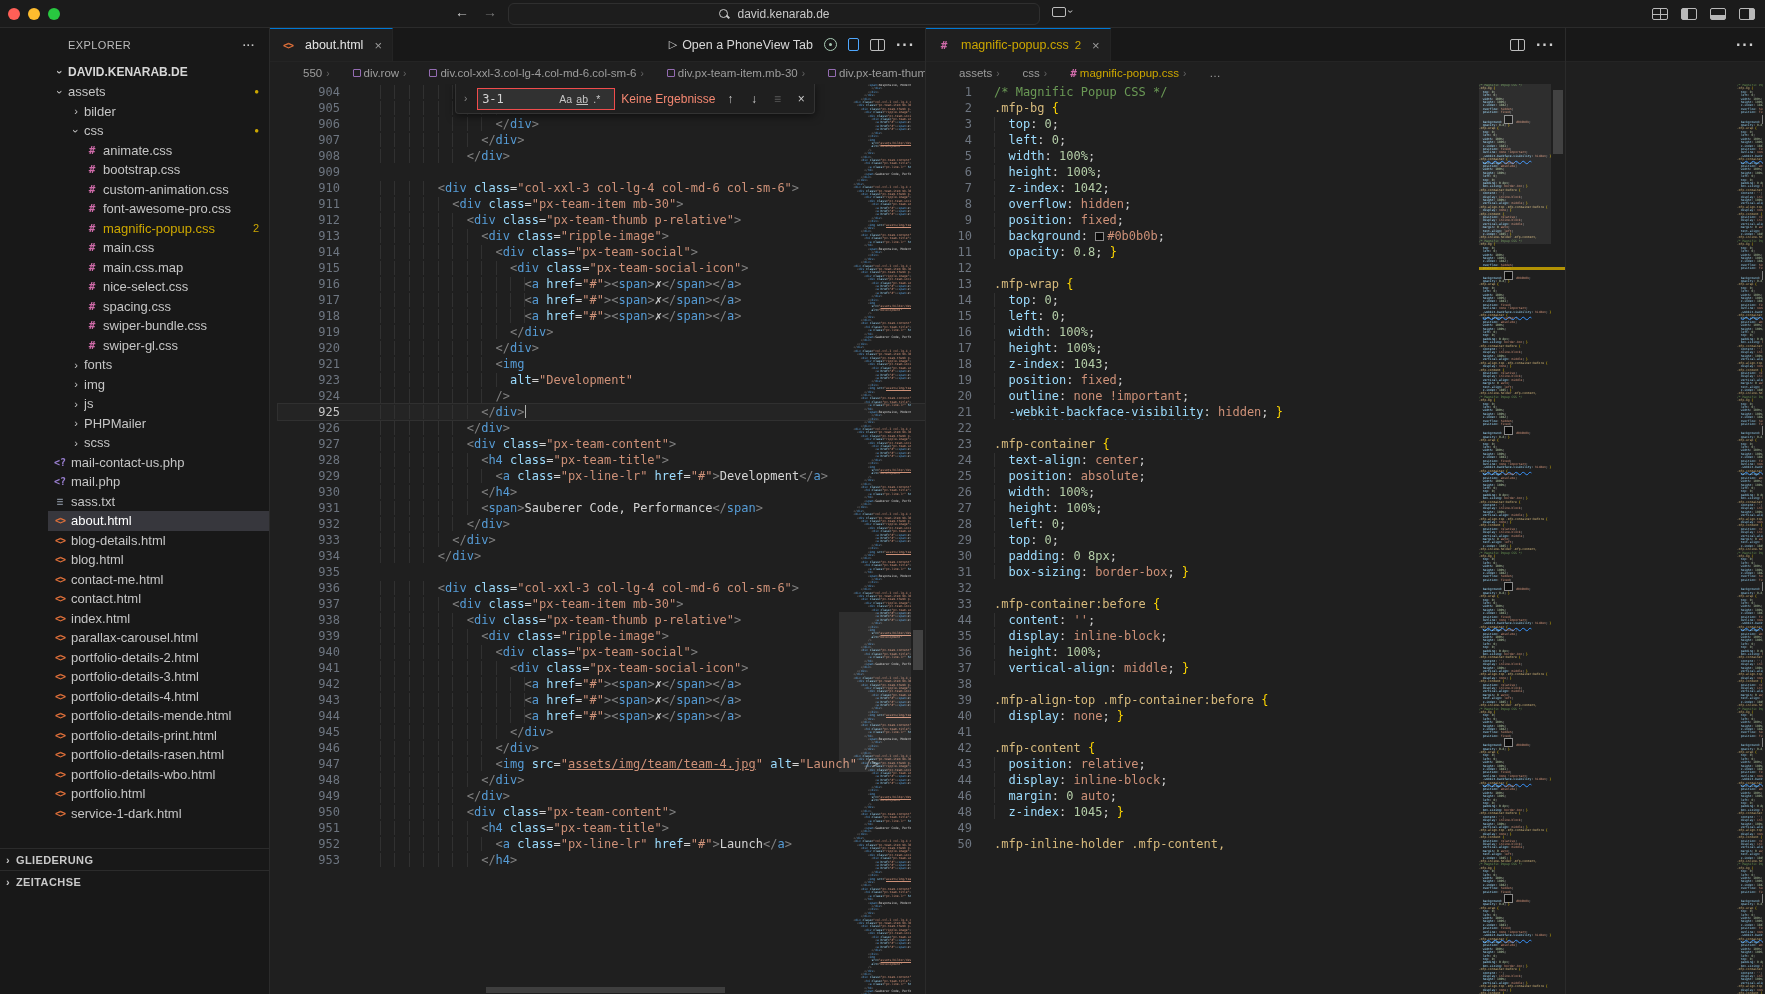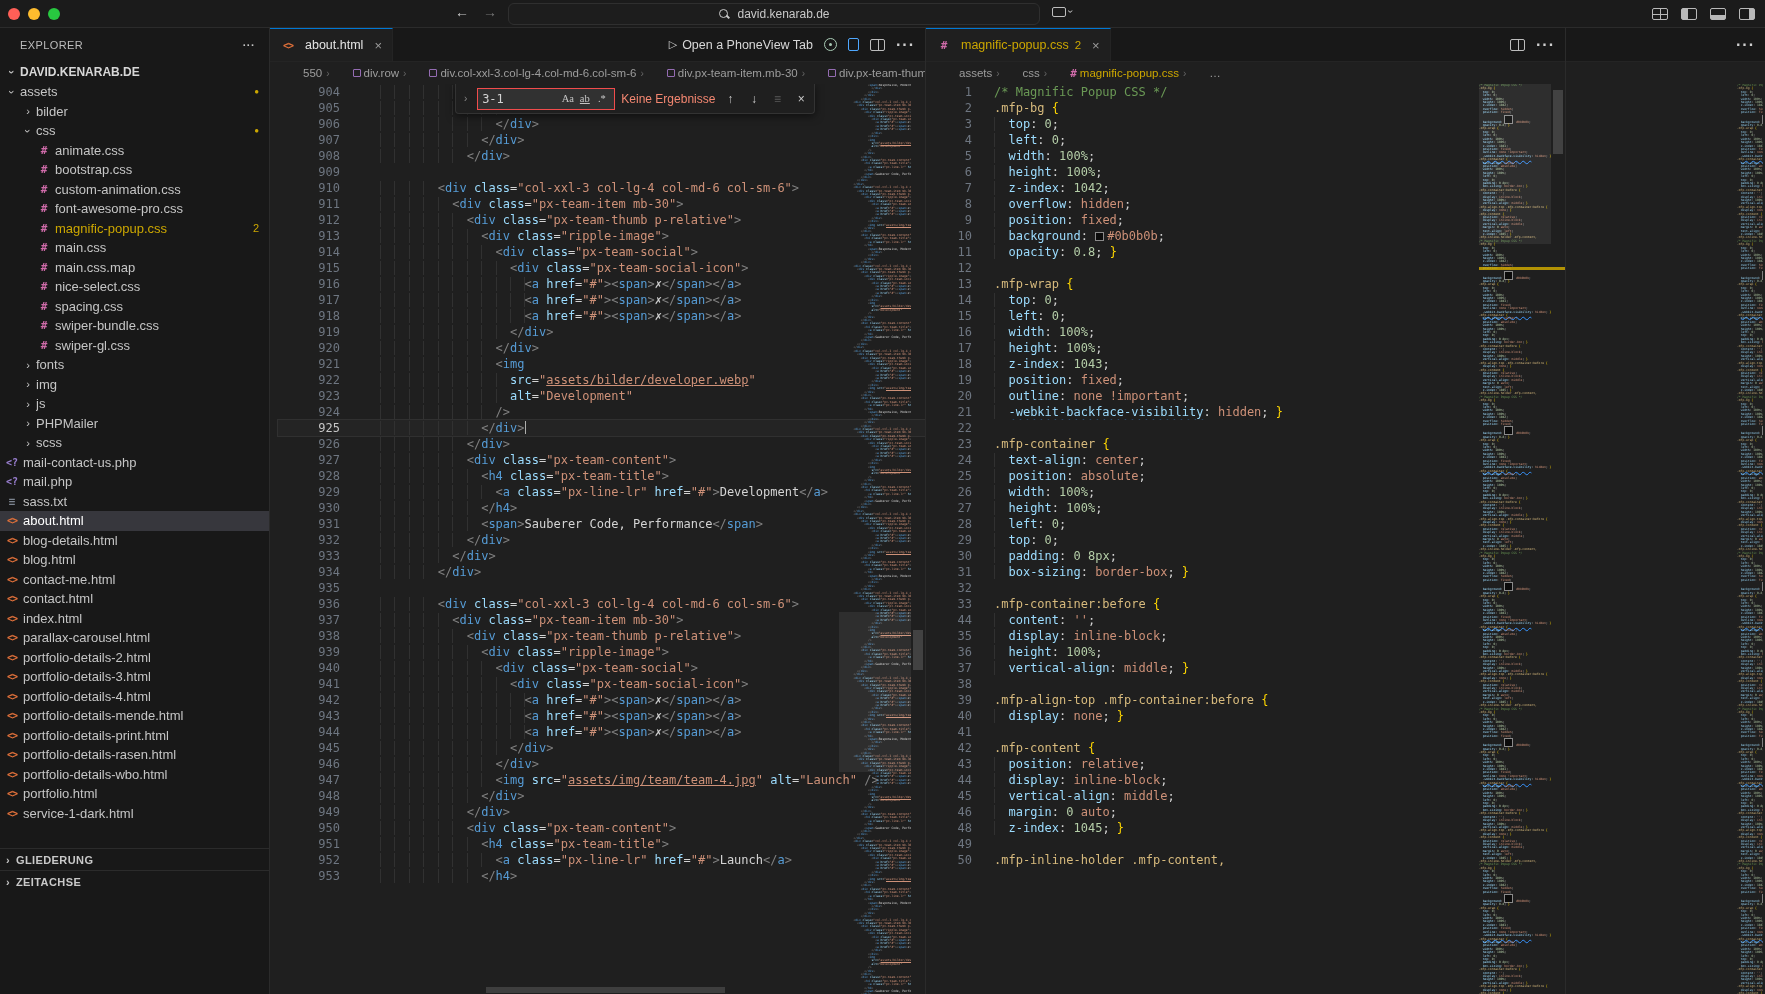--- a/index.html
+++ b/index.html
@@ -28,21 +28,21 @@
   .winctrls { position:absolute; right:10px; top:8px; display:flex; gap:13px; align-items:center; }
   .ic-frame { width:16px; height:12px; border:1.2px solid #b9b9b9; border-radius:2px; position:relative; }
   .ic-frame.grid { background-image:linear-gradient(#b9b9b9,#b9b9b9),linear-gradient(#b9b9b9,#b9b9b9);
     background-size:1px 100%,100% 1px; background-position:center,center; background-repeat:no-repeat; }
   .ic-frame.left::before { content:""; position:absolute; left:0; top:0; bottom:0; width:6px; background:#b9b9b9; }
   .ic-frame.bottom::before { content:""; position:absolute; left:0; right:0; bottom:0; height:4px; background:#b9b9b9; }
   .ic-frame.right::before { content:""; position:absolute; right:0; top:0; bottom:0; width:5px; background:#b9b9b9; }
 
   
   .main { display:flex; height:966px; }
-  .sidebar { position:relative; width:270px; flex:none; background:#181818; border-right:1px solid #2b2b2b; font-size:13px; }
+  .sidebar { position:relative; width:270px; flex:none; background:#181818; border-right:1px solid #2b2b2b; font-size:13px;padding-left:48px; }
   .g1 { width:655px; flex:none; display:flex; flex-direction:column; }
   .g2 { width:640px; flex:none; display:flex; flex-direction:column; border-left:1px solid #2b2b2b; }
   .g3 { flex:1; display:flex; flex-direction:column; border-left:1px solid #2b2b2b; background:#1f1f1f; }
 
   
   .sb-header { height:34px; display:flex; align-items:center; padding:0 14px 0 20px;
     font-size:11px; letter-spacing:.4px; color:#bcbcbc; }
   .sb-header .more { margin-left:auto; color:#c5c5c5; font-weight:bold; }
   .root-row { height:20px; display:flex; align-items:center; font-size:12px; font-weight:700; color:#d7d7d7; padding-left:4px; }
   .tree { }
@@ -124,21 +124,21 @@
   .g3-strip { position:absolute; right:2px; top:0; width:26px; height:100%; overflow:hidden; opacity:.9; }
 
   
   .find { position:absolute; top:0; right:110px; width:360px; height:30px; z-index:6;
     background:#1f1f1f; border:1px solid #333; border-top:none; border-radius:0 0 4px 4px;
     box-shadow:0 2px 8px rgba(0,0,0,.55); display:flex; align-items:center; padding:0 4px; gap:6px; }
   .find-toggle { width:12px; text-align:center; color:#888; font-size:10px; }
   .find-input { width:148px; height:22px; background:#313131; border:1px solid #f14c4c;
     display:flex; align-items:center; padding:0 4px; font:12px "DejaVu Sans Mono",monospace; color:#d4d4d4; }
   .find-value { flex:1; }
-  .find-opt { width:17px; text-align:center; font-size:10.5px; color:#c5c5c5; font-family:Liberation Serif, serif; }
+  .find-opt { width:17px; font-size:10.5px; color:#c5c5c5; font-family:Liberation Sans, sans-serif; }
   .find-opt.word { text-decoration:underline; }
   .find-msg { color:#f48771; font-size:12px; white-space:nowrap; }
   .find-btn { width:19px; text-align:center; color:#cccccc; font-size:12px; }
   .find-btn.disabled { color:#5a5a5a; }
 </style>
 </head>
 <body>
 
 <div class="window">
 
@@ -404,21 +404,20 @@
             <div class="crow"><span class="ln">912</span><span class="lc"><span class="tk-w">            </span><span class="tk-g">&lt;</span><span class="tk-t">div</span><span class="tk-x"> </span><span class="tk-a">class</span><span class="tk-x">=</span><span class="tk-s">"px-team-thumb p-relative"</span><span class="tk-g">&gt;</span></span></div>
             <div class="crow"><span class="ln">913</span><span class="lc"><span class="tk-w">              </span><span class="tk-g">&lt;</span><span class="tk-t">div</span><span class="tk-x"> </span><span class="tk-a">class</span><span class="tk-x">=</span><span class="tk-s">"ripple-image"</span><span class="tk-g">&gt;</span></span></div>
             <div class="crow"><span class="ln">914</span><span class="lc"><span class="tk-w">                </span><span class="tk-g">&lt;</span><span class="tk-t">div</span><span class="tk-x"> </span><span class="tk-a">class</span><span class="tk-x">=</span><span class="tk-s">"px-team-social"</span><span class="tk-g">&gt;</span></span></div>
             <div class="crow"><span class="ln">915</span><span class="lc"><span class="tk-w">                  </span><span class="tk-g">&lt;</span><span class="tk-t">div</span><span class="tk-x"> </span><span class="tk-a">class</span><span class="tk-x">=</span><span class="tk-s">"px-team-social-icon"</span><span class="tk-g">&gt;</span></span></div>
             <div class="crow"><span class="ln">916</span><span class="lc"><span class="tk-w">                    </span><span class="tk-g">&lt;</span><span class="tk-t">a</span><span class="tk-x"> </span><span class="tk-a">href</span><span class="tk-x">=</span><span class="tk-s">"#"</span><span class="tk-g">&gt;&lt;</span><span class="tk-t">span</span><span class="tk-g">&gt;</span><span class="tk-x">✗</span><span class="tk-g">&lt;/</span><span class="tk-t">span</span><span class="tk-g">&gt;&lt;/</span><span class="tk-t">a</span><span class="tk-g">&gt;</span></span></div>
             <div class="crow"><span class="ln">917</span><span class="lc"><span class="tk-w">                    </span><span class="tk-g">&lt;</span><span class="tk-t">a</span><span class="tk-x"> </span><span class="tk-a">href</span><span class="tk-x">=</span><span class="tk-s">"#"</span><span class="tk-g">&gt;&lt;</span><span class="tk-t">span</span><span class="tk-g">&gt;</span><span class="tk-x">✗</span><span class="tk-g">&lt;/</span><span class="tk-t">span</span><span class="tk-g">&gt;&lt;/</span><span class="tk-t">a</span><span class="tk-g">&gt;</span></span></div>
             <div class="crow"><span class="ln">918</span><span class="lc"><span class="tk-w">                    </span><span class="tk-g">&lt;</span><span class="tk-t">a</span><span class="tk-x"> </span><span class="tk-a">href</span><span class="tk-x">=</span><span class="tk-s">"#"</span><span class="tk-g">&gt;&lt;</span><span class="tk-t">span</span><span class="tk-g">&gt;</span><span class="tk-x">✗</span><span class="tk-g">&lt;/</span><span class="tk-t">span</span><span class="tk-g">&gt;&lt;/</span><span class="tk-t">a</span><span class="tk-g">&gt;</span></span></div>
             <div class="crow"><span class="ln">919</span><span class="lc"><span class="tk-w">                  </span><span class="tk-g">&lt;/</span><span class="tk-t">div</span><span class="tk-g">&gt;</span></span></div>
             <div class="crow"><span class="ln">920</span><span class="lc"><span class="tk-w">                </span><span class="tk-g">&lt;/</span><span class="tk-t">div</span><span class="tk-g">&gt;</span></span></div>
             <div class="crow"><span class="ln">921</span><span class="lc"><span class="tk-w">                </span><span class="tk-g">&lt;</span><span class="tk-t">img</span></span></div>
-            <div class="crow"><span class="ln">922</span><span class="lc"><span class="tk-w">                  </span><span class="tk-a">src</span><span class="tk-x">=</span><span class="tk-s">"</span><span class="tk-u">assets/bilder/developer.webp</span><span class="tk-s">"</span></span></div>
             <div class="crow"><span class="ln">923</span><span class="lc"><span class="tk-w">                  </span><span class="tk-a">alt</span><span class="tk-x">=</span><span class="tk-s">"Development"</span></span></div>
             <div class="crow"><span class="ln">924</span><span class="lc"><span class="tk-w">                </span><span class="tk-g">/&gt;</span></span></div>
             <div class="crow cur"><span class="ln">925</span><span class="lc"><span class="tk-w">              </span><span class="tk-g">&lt;/</span><span class="tk-t">div</span><span class="tk-g">&gt;</span><span class="cursor"></span></span></div>
             <div class="crow"><span class="ln">926</span><span class="lc"><span class="tk-w">            </span><span class="tk-g">&lt;/</span><span class="tk-t">div</span><span class="tk-g">&gt;</span></span></div>
             <div class="crow"><span class="ln">927</span><span class="lc"><span class="tk-w">            </span><span class="tk-g">&lt;</span><span class="tk-t">div</span><span class="tk-x"> </span><span class="tk-a">class</span><span class="tk-x">=</span><span class="tk-s">"px-team-content"</span><span class="tk-g">&gt;</span></span></div>
             <div class="crow"><span class="ln">928</span><span class="lc"><span class="tk-w">              </span><span class="tk-g">&lt;</span><span class="tk-t">h4</span><span class="tk-x"> </span><span class="tk-a">class</span><span class="tk-x">=</span><span class="tk-s">"px-team-title"</span><span class="tk-g">&gt;</span></span></div>
             <div class="crow"><span class="ln">929</span><span class="lc"><span class="tk-w">                </span><span class="tk-g">&lt;</span><span class="tk-t">a</span><span class="tk-x"> </span><span class="tk-a">class</span><span class="tk-x">=</span><span class="tk-s">"px-line-lr"</span><span class="tk-x"> </span><span class="tk-a">href</span><span class="tk-x">=</span><span class="tk-s">"#"</span><span class="tk-g">&gt;</span><span class="tk-x">Development</span><span class="tk-g">&lt;/</span><span class="tk-t">a</span><span class="tk-g">&gt;</span></span></div>
             <div class="crow"><span class="ln">930</span><span class="lc"><span class="tk-w">              </span><span class="tk-g">&lt;/</span><span class="tk-t">h4</span><span class="tk-g">&gt;</span></span></div>
             <div class="crow"><span class="ln">931</span><span class="lc"><span class="tk-w">              </span><span class="tk-g">&lt;</span><span class="tk-t">span</span><span class="tk-g">&gt;</span><span class="tk-x">Sauberer Code, Performance</span><span class="tk-g">&lt;/</span><span class="tk-t">span</span><span class="tk-g">&gt;</span></span></div>
             <div class="crow"><span class="ln">932</span><span class="lc"><span class="tk-w">            </span><span class="tk-g">&lt;/</span><span class="tk-t">div</span><span class="tk-g">&gt;</span></span></div>
@@ -542,21 +541,20 @@
             <div class="crow"><span class="ln">35</span><span class="lc"><span class="tk-w">  </span><span class="tk-p">display</span><span class="tk-x">: </span><span class="tk-v">inline-block</span><span class="tk-x">;</span></span></div>
             <div class="crow"><span class="ln">36</span><span class="lc"><span class="tk-w">  </span><span class="tk-p">height</span><span class="tk-x">: </span><span class="tk-n">100%</span><span class="tk-x">;</span></span></div>
             <div class="crow"><span class="ln">37</span><span class="lc"><span class="tk-w">  </span><span class="tk-p">vertical-align</span><span class="tk-x">: </span><span class="tk-v">middle</span><span class="tk-x">; </span><span class="tk-br">}</span></span></div>
             <div class="crow"><span class="ln">38</span><span class="lc"></span></div>
             <div class="crow"><span class="ln">39</span><span class="lc"><span class="tk-sel">.mfp-align-top .mfp-container:before</span><span class="tk-x"> </span><span class="tk-br">{</span></span></div>
             <div class="crow"><span class="ln">40</span><span class="lc"><span class="tk-w">  </span><span class="tk-p">display</span><span class="tk-x">: </span><span class="tk-v">none</span><span class="tk-x">; </span><span class="tk-br">}</span></span></div>
             <div class="crow"><span class="ln">41</span><span class="lc"></span></div>
             <div class="crow"><span class="ln">42</span><span class="lc"><span class="tk-sel">.mfp-content</span><span class="tk-x"> </span><span class="tk-br">{</span></span></div>
             <div class="crow"><span class="ln">43</span><span class="lc"><span class="tk-w">  </span><span class="tk-p">position</span><span class="tk-x">: </span><span class="tk-v">relative</span><span class="tk-x">;</span></span></div>
             <div class="crow"><span class="ln">44</span><span class="lc"><span class="tk-w">  </span><span class="tk-p">display</span><span class="tk-x">: </span><span class="tk-v">inline-block</span><span class="tk-x">;</span></span></div>
-            <div class="crow"><span class="ln">45</span><span class="lc"><span class="tk-w">  </span><span class="tk-p">vertical-align</span><span class="tk-x">: </span><span class="tk-v">middle</span><span class="tk-x">;</span></span></div>
             <div class="crow"><span class="ln">46</span><span class="lc"><span class="tk-w">  </span><span class="tk-p">margin</span><span class="tk-x">: </span><span class="tk-n">0</span><span class="tk-x"> </span><span class="tk-v">auto</span><span class="tk-x">;</span></span></div>
             <div class="crow"><span class="ln">48</span><span class="lc"><span class="tk-w">  </span><span class="tk-p">z-index</span><span class="tk-x">: </span><span class="tk-n">1045</span><span class="tk-x">; </span><span class="tk-br">}</span></span></div>
             <div class="crow"><span class="ln">49</span><span class="lc"></span></div>
             <div class="crow"><span class="ln">50</span><span class="lc"><span class="tk-sel">.mfp-inline-holder .mfp-content,</span></span></div>
           </div>
         <div class="minimap">
             <div class="mm"><div><span class="tk-c">/* Magnific Popup CSS */</span></div><div><span class="tk-sel">.mfp-bg</span><span class="tk-x"> </span><span class="tk-br">{</span></div><div><span class="tk-w">  </span><span class="tk-p">top</span><span class="tk-x">: </span><span class="tk-n">0</span><span class="tk-x">;</span></div><div><span class="tk-w">  </span><span class="tk-p">left</span><span class="tk-x">: </span><span class="tk-n">0</span><span class="tk-x">;</span></div><div><span class="tk-w">  </span><span class="tk-p">width</span><span class="tk-x">: </span><span class="tk-n">100%</span><span class="tk-x">;</span></div><div><span class="tk-w">  </span><span class="tk-p">height</span><span class="tk-x">: </span><span class="tk-n">100%</span><span class="tk-x">;</span></div><div><span class="tk-w">  </span><span class="tk-p">z-index</span><span class="tk-x">: </span><span class="tk-n">1042</span><span class="tk-x">;</span></div><div><span class="tk-w">  </span><span class="tk-p">overflow</span><span class="tk-x">: </span><span class="tk-v">hidden</span><span class="tk-x">;</span></div><div><span class="tk-w">  </span><span class="tk-p">position</span><span class="tk-x">: </span><span class="tk-v">fixed</span><span class="tk-x">;</span></div><div><span class="tk-w">  </span><span class="tk-p">background</span><span class="tk-x">: </span><span class="swatch"></span><span class="tk-v">#0b0b0b</span><span class="tk-x">;</span></div><div><span class="tk-w">  </span><span class="tk-p">opacity</span><span class="tk-x">: </span><span class="tk-n">0.8</span><span class="tk-x">; </span><span class="tk-br">}</span></div><div></div><div><span class="tk-sel">.mfp-wrap</span><span class="tk-x"> </span><span class="tk-br">{</span></div><div><span class="tk-w">  </span><span class="tk-p">top</span><span class="tk-x">: </span><span class="tk-n">0</span><span class="tk-x">;</span></div><div><span class="tk-w">  </span><span class="tk-p">left</span><span class="tk-x">: </span><span class="tk-n">0</span><span class="tk-x">;</span></div><div><span class="tk-w">  </span><span class="tk-p">width</span><span class="tk-x">: </span><span class="tk-n">100%</span><span class="tk-x">;</span></div><div><span class="tk-w">  </span><span class="tk-p">height</span><span class="tk-x">: </span><span class="tk-n">100%</span><span class="tk-x">;</span></div><div><span class="tk-w">  </span><span class="tk-p">z-index</span><span class="tk-x">: </span><span class="tk-n">1043</span><span class="tk-x">;</span></div><div><span class="tk-w">  </span><span class="tk-p">position</span><span class="tk-x">: </span><span class="tk-v">fixed</span><span class="tk-x">;</span></div><div><span class="tk-w">  </span><span class="tk-p">outline</span><span class="tk-x">: </span><span class="tk-v">none</span><span class="tk-x"> </span><span class="tk-v">!important</span><span class="tk-x">;</span></div><div><span class="tk-w">  </span><span class="tk-pw">-webkit-backface-visibility</span><span class="tk-x">: </span><span class="tk-v">hidden</span><span class="tk-x">; </span><span class="tk-br">}</span></div><div></div><div><span class="tk-sel">.mfp-container</span><span class="tk-x"> </span><span class="tk-br">{</span></div><div><span class="tk-w">  </span><span class="tk-p">text-align</span><span class="tk-x">: </span><span class="tk-v">center</span><span class="tk-x">;</span></div><div><span class="tk-w">  </span><span class="tk-p">position</span><span class="tk-x">: </span><span class="tk-v">absolute</span><span class="tk-x">;</span></div><div><span class="tk-w">  </span><span class="tk-p">width</span><span class="tk-x">: </span><span class="tk-n">100%</span><span class="tk-x">;</span></div><div><span class="tk-w">  </span><span class="tk-p">height</span><span class="tk-x">: </span><span class="tk-n">100%</span><span class="tk-x">;</span></div><div><span class="tk-w">  </span><span class="tk-p">left</span><span class="tk-x">: </span><span class="tk-n">0</span><span class="tk-x">;</span></div><div><span class="tk-w">  </span><span class="tk-p">top</span><span class="tk-x">: </span><span class="tk-n">0</span><span class="tk-x">;</span></div><div><span class="tk-w">  </span><span class="tk-p">padding</span><span class="tk-x">: </span><span class="tk-n">0</span><span class="tk-x"> </span><span class="tk-n">8px</span><span class="tk-x">;</span></div><div><span class="tk-w">  </span><span class="tk-p">box-sizing</span><span class="tk-x">: </span><span class="tk-v">border-box</span><span class="tk-x">; </span><span class="tk-br">}</span></div><div></div><div><span class="tk-sel">.mfp-container:before</span><span class="tk-x"> </span><span class="tk-br">{</span></div><div><span class="tk-w">  </span><span class="tk-p">content</span><span class="tk-x">: </span><span class="tk-s">''</span><span class="tk-x">;</span></div><div><span class="tk-w">  </span><span class="tk-p">display</span><span class="tk-x">: </span><span class="tk-v">inline-block</span><span class="tk-x">;</span></div><div><span class="tk-w">  </span><span class="tk-p">height</span><span class="tk-x">: </span><span class="tk-n">100%</span><span class="tk-x">;</span></div><div><span class="tk-w">  </span><span class="tk-p">vertical-align</span><span class="tk-x">: </span><span class="tk-v">middle</span><span class="tk-x">; </span><span class="tk-br">}</span></div><div></div><div><span class="tk-sel">.mfp-align-top .mfp-container:before</span><span class="tk-x"> </span><span class="tk-br">{</span></div><div><span class="tk-w">  </span><span class="tk-p">display</span><span class="tk-x">: </span><span class="tk-v">none</span><span class="tk-x">; </span><span class="tk-br">}</span></div><div></div><div><span class="tk-sel">.mfp-content</span><span class="tk-x"> </span><span class="tk-br">{</span></div><div><span class="tk-w">  </span><span class="tk-p">position</span><span class="tk-x">: </span><span class="tk-v">relative</span><span class="tk-x">;</span></div><div><span class="tk-w">  </span><span class="tk-p">display</span><span class="tk-x">: </span><span class="tk-v">inline-block</span><span class="tk-x">;</span></div><div><span class="tk-w">  </span><span class="tk-p">vertical-align</span><span class="tk-x">: </span><span class="tk-v">middle</span><span class="tk-x">;</span></div><div><span class="tk-w">  </span><span class="tk-p">margin</span><span class="tk-x">: </span><span class="tk-n">0</span><span class="tk-x"> </span><span class="tk-v">auto</span><span class="tk-x">;</span></div><div><span class="tk-w">  </span><span class="tk-p">text-align</span><span class="tk-x">: </span><span class="tk-v">left</span><span class="tk-x">;</span></div><div><span class="tk-w">  </span><span class="tk-p">z-index</span><span class="tk-x">: </span><span class="tk-n">1045</span><span class="tk-x">; </span><span class="tk-br">}</span></div><div></div><div><span class="tk-sel">.mfp-inline-holder .mfp-content,</span></div><div><span class="tk-c">/* Magnific Popup CSS */</span></div><div><span class="tk-sel">.mfp-bg</span><span class="tk-x"> </span><span class="tk-br">{</span></div><div><span class="tk-w">  </span><span class="tk-p">top</span><span class="tk-x">: </span><span class="tk-n">0</span><span class="tk-x">;</span></div><div><span class="tk-w">  </span><span class="tk-p">left</span><span class="tk-x">: </span><span class="tk-n">0</span><span class="tk-x">;</span></div><div><span class="tk-w">  </span><span class="tk-p">width</span><span class="tk-x">: </span><span class="tk-n">100%</span><span class="tk-x">;</span></div><div><span class="tk-w">  </span><span class="tk-p">height</span><span class="tk-x">: </span><span class="tk-n">100%</span><span class="tk-x">;</span></div><div><span class="tk-w">  </span><span class="tk-p">z-index</span><span class="tk-x">: </span><span class="tk-n">1042</span><span class="tk-x">;</span></div><div><span class="tk-w">  </span><span class="tk-p">overflow</span><span class="tk-x">: </span><span class="tk-v">hidden</span><span class="tk-x">;</span></div><div><span class="tk-w">  </span><span class="tk-p">position</span><span class="tk-x">: </span><span class="tk-v">fixed</span><span class="tk-x">;</span></div><div><span class="tk-w">  </span><span class="tk-p">background</span><span class="tk-x">: </span><span class="swatch"></span><span class="tk-v">#0b0b0b</span><span class="tk-x">;</span></div><div><span class="tk-w">  </span><span class="tk-p">opacity</span><span class="tk-x">: </span><span class="tk-n">0.8</span><span class="tk-x">; </span><span class="tk-br">}</span></div><div></div><div><span class="tk-sel">.mfp-wrap</span><span class="tk-x"> </span><span class="tk-br">{</span></div><div><span class="tk-w">  </span><span class="tk-p">top</span><span class="tk-x">: </span><span class="tk-n">0</span><span class="tk-x">;</span></div><div><span class="tk-w">  </span><span class="tk-p">left</span><span class="tk-x">: </span><span class="tk-n">0</span><span class="tk-x">;</span></div><div><span class="tk-w">  </span><span class="tk-p">width</span><span class="tk-x">: </span><span class="tk-n">100%</span><span class="tk-x">;</span></div><div><span class="tk-w">  </span><span class="tk-p">height</span><span class="tk-x">: </span><span class="tk-n">100%</span><span class="tk-x">;</span></div><div><span class="tk-w">  </span><span class="tk-p">z-index</span><span class="tk-x">: </span><span class="tk-n">1043</span><span class="tk-x">;</span></div><div><span class="tk-w">  </span><span class="tk-p">position</span><span class="tk-x">: </span><span class="tk-v">fixed</span><span class="tk-x">;</span></div><div><span class="tk-w">  </span><span class="tk-p">outline</span><span class="tk-x">: </span><span class="tk-v">none</span><span class="tk-x"> </span><span class="tk-v">!important</span><span class="tk-x">;</span></div><div><span class="tk-w">  </span><span class="tk-pw">-webkit-backface-visibility</span><span class="tk-x">: </span><span class="tk-v">hidden</span><span class="tk-x">; </span><span class="tk-br">}</span></div><div></div><div><span class="tk-sel">.mfp-container</span><span class="tk-x"> </span><span class="tk-br">{</span></div><div><span class="tk-w">  </span><span class="tk-p">text-align</span><span class="tk-x">: </span><span class="tk-v">center</span><span class="tk-x">;</span></div><div><span class="tk-w">  </span><span class="tk-p">position</span><span class="tk-x">: </span><span class="tk-v">absolute</span><span class="tk-x">;</span></div><div><span class="tk-w">  </span><span class="tk-p">width</span><span class="tk-x">: </span><span class="tk-n">100%</span><span class="tk-x">;</span></div><div><span class="tk-w">  </span><span class="tk-p">height</span><span class="tk-x">: </span><span class="tk-n">100%</span><span class="tk-x">;</span></div><div><span class="tk-w">  </span><span class="tk-p">left</span><span class="tk-x">: </span><span class="tk-n">0</span><span class="tk-x">;</span></div><div><span class="tk-w">  </span><span class="tk-p">top</span><span class="tk-x">: </span><span class="tk-n">0</span><span class="tk-x">;</span></div><div><span class="tk-w">  </span><span class="tk-p">padding</span><span class="tk-x">: </span><span class="tk-n">0</span><span class="tk-x"> </span><span class="tk-n">8px</span><span class="tk-x">;</span></div><div><span class="tk-w">  </span><span class="tk-p">box-sizing</span><span class="tk-x">: </span><span class="tk-v">border-box</span><span class="tk-x">; </span><span class="tk-br">}</span></div><div></div><div><span class="tk-sel">.mfp-container:before</span><span class="tk-x"> </span><span class="tk-br">{</span></div><div><span class="tk-w">  </span><span class="tk-p">content</span><span class="tk-x">: </span><span class="tk-s">''</span><span class="tk-x">;</span></div><div><span class="tk-w">  </span><span class="tk-p">display</span><span class="tk-x">: </span><span class="tk-v">inline-block</span><span class="tk-x">;</span></div><div><span class="tk-w">  </span><span class="tk-p">height</span><span class="tk-x">: </span><span class="tk-n">100%</span><span class="tk-x">;</span></div><div><span class="tk-w">  </span><span class="tk-p">vertical-align</span><span class="tk-x">: </span><span class="tk-v">middle</span><span class="tk-x">; </span><span class="tk-br">}</span></div><div></div><div><span class="tk-sel">.mfp-align-top .mfp-container:before</span><span class="tk-x"> </span><span class="tk-br">{</span></div><div><span class="tk-w">  </span><span class="tk-p">display</span><span class="tk-x">: </span><span class="tk-v">none</span><span class="tk-x">; </span><span class="tk-br">}</span></div><div></div><div><span class="tk-sel">.mfp-content</span><span class="tk-x"> </span><span class="tk-br">{</span></div><div><span class="tk-w">  </span><span class="tk-p">position</span><span class="tk-x">: </span><span class="tk-v">relative</span><span class="tk-x">;</span></div><div><span class="tk-w">  </span><span class="tk-p">display</span><span class="tk-x">: </span><span class="tk-v">inline-block</span><span class="tk-x">;</span></div><div><span class="tk-w">  </span><span class="tk-p">vertical-align</span><span class="tk-x">: </span><span class="tk-v">middle</span><span class="tk-x">;</span></div><div><span class="tk-w">  </span><span class="tk-p">margin</span><span class="tk-x">: </span><span class="tk-n">0</span><span class="tk-x"> </span><span class="tk-v">auto</span><span class="tk-x">;</span></div><div><span class="tk-w">  </span><span class="tk-p">text-align</span><span class="tk-x">: </span><span class="tk-v">left</span><span class="tk-x">;</span></div><div><span class="tk-w">  </span><span class="tk-p">z-index</span><span class="tk-x">: </span><span class="tk-n">1045</span><span class="tk-x">; </span><span class="tk-br">}</span></div><div></div><div><span class="tk-sel">.mfp-inline-holder .mfp-content,</span></div><div><span class="tk-c">/* Magnific Popup CSS */</span></div><div><span class="tk-sel">.mfp-bg</span><span class="tk-x"> </span><span class="tk-br">{</span></div><div><span class="tk-w">  </span><span class="tk-p">top</span><span class="tk-x">: </span><span class="tk-n">0</span><span class="tk-x">;</span></div><div><span class="tk-w">  </span><span class="tk-p">left</span><span class="tk-x">: </span><span class="tk-n">0</span><span class="tk-x">;</span></div><div><span class="tk-w">  </span><span class="tk-p">width</span><span class="tk-x">: </span><span class="tk-n">100%</span><span class="tk-x">;</span></div><div><span class="tk-w">  </span><span class="tk-p">height</span><span class="tk-x">: </span><span class="tk-n">100%</span><span class="tk-x">;</span></div><div><span class="tk-w">  </span><span class="tk-p">z-index</span><span class="tk-x">: </span><span class="tk-n">1042</span><span class="tk-x">;</span></div><div><span class="tk-w">  </span><span class="tk-p">overflow</span><span class="tk-x">: </span><span class="tk-v">hidden</span><span class="tk-x">;</span></div><div><span class="tk-w">  </span><span class="tk-p">position</span><span class="tk-x">: </span><span class="tk-v">fixed</span><span class="tk-x">;</span></div><div><span class="tk-w">  </span><span class="tk-p">background</span><span class="tk-x">: </span><span class="swatch"></span><span class="tk-v">#0b0b0b</span><span class="tk-x">;</span></div><div><span class="tk-w">  </span><span class="tk-p">opacity</span><span class="tk-x">: </span><span class="tk-n">0.8</span><span class="tk-x">; </span><span class="tk-br">}</span></div><div></div><div><span class="tk-sel">.mfp-wrap</span><span class="tk-x"> </span><span class="tk-br">{</span></div><div><span class="tk-w">  </span><span class="tk-p">top</span><span class="tk-x">: </span><span class="tk-n">0</span><span class="tk-x">;</span></div><div><span class="tk-w">  </span><span class="tk-p">left</span><span class="tk-x">: </span><span class="tk-n">0</span><span class="tk-x">;</span></div><div><span class="tk-w">  </span><span class="tk-p">width</span><span class="tk-x">: </span><span class="tk-n">100%</span><span class="tk-x">;</span></div><div><span class="tk-w">  </span><span class="tk-p">height</span><span class="tk-x">: </span><span class="tk-n">100%</span><span class="tk-x">;</span></div><div><span class="tk-w">  </span><span class="tk-p">z-index</span><span class="tk-x">: </span><span class="tk-n">1043</span><span class="tk-x">;</span></div><div><span class="tk-w">  </span><span class="tk-p">position</span><span class="tk-x">: </span><span class="tk-v">fixed</span><span class="tk-x">;</span></div><div><span class="tk-w">  </span><span class="tk-p">outline</span><span class="tk-x">: </span><span class="tk-v">none</span><span class="tk-x"> </span><span class="tk-v">!important</span><span class="tk-x">;</span></div><div><span class="tk-w">  </span><span class="tk-pw">-webkit-backface-visibility</span><span class="tk-x">: </span><span class="tk-v">hidden</span><span class="tk-x">; </span><span class="tk-br">}</span></div><div></div><div><span class="tk-sel">.mfp-container</span><span class="tk-x"> </span><span class="tk-br">{</span></div><div><span class="tk-w">  </span><span class="tk-p">text-align</span><span class="tk-x">: </span><span class="tk-v">center</span><span class="tk-x">;</span></div><div><span class="tk-w">  </span><span class="tk-p">position</span><span class="tk-x">: </span><span class="tk-v">absolute</span><span class="tk-x">;</span></div><div><span class="tk-w">  </span><span class="tk-p">width</span><span class="tk-x">: </span><span class="tk-n">100%</span><span class="tk-x">;</span></div><div><span class="tk-w">  </span><span class="tk-p">height</span><span class="tk-x">: </span><span class="tk-n">100%</span><span class="tk-x">;</span></div><div><span class="tk-w">  </span><span class="tk-p">left</span><span class="tk-x">: </span><span class="tk-n">0</span><span class="tk-x">;</span></div><div><span class="tk-w">  </span><span class="tk-p">top</span><span class="tk-x">: </span><span class="tk-n">0</span><span class="tk-x">;</span></div><div><span class="tk-w">  </span><span class="tk-p">padding</span><span class="tk-x">: </span><span class="tk-n">0</span><span class="tk-x"> </span><span class="tk-n">8px</span><span class="tk-x">;</span></div><div><span class="tk-w">  </span><span class="tk-p">box-sizing</span><span class="tk-x">: </span><span class="tk-v">border-box</span><span class="tk-x">; </span><span class="tk-br">}</span></div><div></div><div><span class="tk-sel">.mfp-container:before</span><span class="tk-x"> </span><span class="tk-br">{</span></div><div><span class="tk-w">  </span><span class="tk-p">content</span><span class="tk-x">: </span><span class="tk-s">''</span><span class="tk-x">;</span></div><div><span class="tk-w">  </span><span class="tk-p">display</span><span class="tk-x">: </span><span class="tk-v">inline-block</span><span class="tk-x">;</span></div><div><span class="tk-w">  </span><span class="tk-p">height</span><span class="tk-x">: </span><span class="tk-n">100%</span><span class="tk-x">;</span></div><div><span class="tk-w">  </span><span class="tk-p">vertical-align</span><span class="tk-x">: </span><span class="tk-v">middle</span><span class="tk-x">; </span><span class="tk-br">}</span></div><div></div><div><span class="tk-sel">.mfp-align-top .mfp-container:before</span><span class="tk-x"> </span><span class="tk-br">{</span></div><div><span class="tk-w">  </span><span class="tk-p">display</span><span class="tk-x">: </span><span class="tk-v">none</span><span class="tk-x">; </span><span class="tk-br">}</span></div><div></div><div><span class="tk-sel">.mfp-content</span><span class="tk-x"> </span><span class="tk-br">{</span></div><div><span class="tk-w">  </span><span class="tk-p">position</span><span class="tk-x">: </span><span class="tk-v">relative</span><span class="tk-x">;</span></div><div><span class="tk-w">  </span><span class="tk-p">display</span><span class="tk-x">: </span><span class="tk-v">inline-block</span><span class="tk-x">;</span></div><div><span class="tk-w">  </span><span class="tk-p">vertical-align</span><span class="tk-x">: </span><span class="tk-v">middle</span><span class="tk-x">;</span></div><div><span class="tk-w">  </span><span class="tk-p">margin</span><span class="tk-x">: </span><span class="tk-n">0</span><span class="tk-x"> </span><span class="tk-v">auto</span><span class="tk-x">;</span></div><div><span class="tk-w">  </span><span class="tk-p">text-align</span><span class="tk-x">: </span><span class="tk-v">left</span><span class="tk-x">;</span></div><div><span class="tk-w">  </span><span class="tk-p">z-index</span><span class="tk-x">: </span><span class="tk-n">1045</span><span class="tk-x">; </span><span class="tk-br">}</span></div><div></div><div><span class="tk-sel">.mfp-inline-holder .mfp-content,</span></div><div><span class="tk-c">/* Magnific Popup CSS */</span></div><div><span class="tk-sel">.mfp-bg</span><span class="tk-x"> </span><span class="tk-br">{</span></div><div><span class="tk-w">  </span><span class="tk-p">top</span><span class="tk-x">: </span><span class="tk-n">0</span><span class="tk-x">;</span></div><div><span class="tk-w">  </span><span class="tk-p">left</span><span class="tk-x">: </span><span class="tk-n">0</span><span class="tk-x">;</span></div><div><span class="tk-w">  </span><span class="tk-p">width</span><span class="tk-x">: </span><span class="tk-n">100%</span><span class="tk-x">;</span></div><div><span class="tk-w">  </span><span class="tk-p">height</span><span class="tk-x">: </span><span class="tk-n">100%</span><span class="tk-x">;</span></div><div><span class="tk-w">  </span><span class="tk-p">z-index</span><span class="tk-x">: </span><span class="tk-n">1042</span><span class="tk-x">;</span></div><div><span class="tk-w">  </span><span class="tk-p">overflow</span><span class="tk-x">: </span><span class="tk-v">hidden</span><span class="tk-x">;</span></div><div><span class="tk-w">  </span><span class="tk-p">position</span><span class="tk-x">: </span><span class="tk-v">fixed</span><span class="tk-x">;</span></div><div><span class="tk-w">  </span><span class="tk-p">background</span><span class="tk-x">: </span><span class="swatch"></span><span class="tk-v">#0b0b0b</span><span class="tk-x">;</span></div><div><span class="tk-w">  </span><span class="tk-p">opacity</span><span class="tk-x">: </span><span class="tk-n">0.8</span><span class="tk-x">; </span><span class="tk-br">}</span></div><div></div><div><span class="tk-sel">.mfp-wrap</span><span class="tk-x"> </span><span class="tk-br">{</span></div><div><span class="tk-w">  </span><span class="tk-p">top</span><span class="tk-x">: </span><span class="tk-n">0</span><span class="tk-x">;</span></div><div><span class="tk-w">  </span><span class="tk-p">left</span><span class="tk-x">: </span><span class="tk-n">0</span><span class="tk-x">;</span></div><div><span class="tk-w">  </span><span class="tk-p">width</span><span class="tk-x">: </span><span class="tk-n">100%</span><span class="tk-x">;</span></div><div><span class="tk-w">  </span><span class="tk-p">height</span><span class="tk-x">: </span><span class="tk-n">100%</span><span class="tk-x">;</span></div><div><span class="tk-w">  </span><span class="tk-p">z-index</span><span class="tk-x">: </span><span class="tk-n">1043</span><span class="tk-x">;</span></div><div><span class="tk-w">  </span><span class="tk-p">position</span><span class="tk-x">: </span><span class="tk-v">fixed</span><span class="tk-x">;</span></div><div><span class="tk-w">  </span><span class="tk-p">outline</span><span class="tk-x">: </span><span class="tk-v">none</span><span class="tk-x"> </span><span class="tk-v">!important</span><span class="tk-x">;</span></div><div><span class="tk-w">  </span><span class="tk-pw">-webkit-backface-visibility</span><span class="tk-x">: </span><span class="tk-v">hidden</span><span class="tk-x">; </span><span class="tk-br">}</span></div><div></div><div><span class="tk-sel">.mfp-container</span><span class="tk-x"> </span><span class="tk-br">{</span></div><div><span class="tk-w">  </span><span class="tk-p">text-align</span><span class="tk-x">: </span><span class="tk-v">center</span><span class="tk-x">;</span></div><div><span class="tk-w">  </span><span class="tk-p">position</span><span class="tk-x">: </span><span class="tk-v">absolute</span><span class="tk-x">;</span></div><div><span class="tk-w">  </span><span class="tk-p">width</span><span class="tk-x">: </span><span class="tk-n">100%</span><span class="tk-x">;</span></div><div><span class="tk-w">  </span><span class="tk-p">height</span><span class="tk-x">: </span><span class="tk-n">100%</span><span class="tk-x">;</span></div><div><span class="tk-w">  </span><span class="tk-p">left</span><span class="tk-x">: </span><span class="tk-n">0</span><span class="tk-x">;</span></div><div><span class="tk-w">  </span><span class="tk-p">top</span><span class="tk-x">: </span><span class="tk-n">0</span><span class="tk-x">;</span></div><div><span class="tk-w">  </span><span class="tk-p">padding</span><span class="tk-x">: </span><span class="tk-n">0</span><span class="tk-x"> </span><span class="tk-n">8px</span><span class="tk-x">;</span></div><div><span class="tk-w">  </span><span class="tk-p">box-sizing</span><span class="tk-x">: </span><span class="tk-v">border-box</span><span class="tk-x">; </span><span class="tk-br">}</span></div><div></div><div><span class="tk-sel">.mfp-container:before</span><span class="tk-x"> </span><span class="tk-br">{</span></div><div><span class="tk-w">  </span><span class="tk-p">content</span><span class="tk-x">: </span><span class="tk-s">''</span><span class="tk-x">;</span></div><div><span class="tk-w">  </span><span class="tk-p">display</span><span class="tk-x">: </span><span class="tk-v">inline-block</span><span class="tk-x">;</span></div><div><span class="tk-w">  </span><span class="tk-p">height</span><span class="tk-x">: </span><span class="tk-n">100%</span><span class="tk-x">;</span></div><div><span class="tk-w">  </span><span class="tk-p">vertical-align</span><span class="tk-x">: </span><span class="tk-v">middle</span><span class="tk-x">; </span><span class="tk-br">}</span></div><div></div><div><span class="tk-sel">.mfp-align-top .mfp-container:before</span><span class="tk-x"> </span><span class="tk-br">{</span></div><div><span class="tk-w">  </span><span class="tk-p">display</span><span class="tk-x">: </span><span class="tk-v">none</span><span class="tk-x">; </span><span class="tk-br">}</span></div><div></div><div><span class="tk-sel">.mfp-content</span><span class="tk-x"> </span><span class="tk-br">{</span></div><div><span class="tk-w">  </span><span class="tk-p">position</span><span class="tk-x">: </span><span class="tk-v">relative</span><span class="tk-x">;</span></div><div><span class="tk-w">  </span><span class="tk-p">display</span><span class="tk-x">: </span><span class="tk-v">inline-block</span><span class="tk-x">;</span></div><div><span class="tk-w">  </span><span class="tk-p">vertical-align</span><span class="tk-x">: </span><span class="tk-v">middle</span><span class="tk-x">;</span></div><div><span class="tk-w">  </span><span class="tk-p">margin</span><span class="tk-x">: </span><span class="tk-n">0</span><span class="tk-x"> </span><span class="tk-v">auto</span><span class="tk-x">;</span></div><div><span class="tk-w">  </span><span class="tk-p">text-align</span><span class="tk-x">: </span><span class="tk-v">left</span><span class="tk-x">;</span></div><div><span class="tk-w">  </span><span class="tk-p">z-index</span><span class="tk-x">: </span><span class="tk-n">1045</span><span class="tk-x">; </span><span class="tk-br">}</span></div><div></div><div><span class="tk-sel">.mfp-inline-holder .mfp-content,</span></div><div><span class="tk-c">/* Magnific Popup CSS */</span></div><div><span class="tk-sel">.mfp-bg</span><span class="tk-x"> </span><span class="tk-br">{</span></div><div><span class="tk-w">  </span><span class="tk-p">top</span><span class="tk-x">: </span><span class="tk-n">0</span><span class="tk-x">;</span></div><div><span class="tk-w">  </span><span class="tk-p">left</span><span class="tk-x">: </span><span class="tk-n">0</span><span class="tk-x">;</span></div><div><span class="tk-w">  </span><span class="tk-p">width</span><span class="tk-x">: </span><span class="tk-n">100%</span><span class="tk-x">;</span></div><div><span class="tk-w">  </span><span class="tk-p">height</span><span class="tk-x">: </span><span class="tk-n">100%</span><span class="tk-x">;</span></div><div><span class="tk-w">  </span><span class="tk-p">z-index</span><span class="tk-x">: </span><span class="tk-n">1042</span><span class="tk-x">;</span></div><div><span class="tk-w">  </span><span class="tk-p">overflow</span><span class="tk-x">: </span><span class="tk-v">hidden</span><span class="tk-x">;</span></div><div><span class="tk-w">  </span><span class="tk-p">position</span><span class="tk-x">: </span><span class="tk-v">fixed</span><span class="tk-x">;</span></div><div><span class="tk-w">  </span><span class="tk-p">background</span><span class="tk-x">: </span><span class="swatch"></span><span class="tk-v">#0b0b0b</span><span class="tk-x">;</span></div><div><span class="tk-w">  </span><span class="tk-p">opacity</span><span class="tk-x">: </span><span class="tk-n">0.8</span><span class="tk-x">; </span><span class="tk-br">}</span></div><div></div><div><span class="tk-sel">.mfp-wrap</span><span class="tk-x"> </span><span class="tk-br">{</span></div><div><span class="tk-w">  </span><span class="tk-p">top</span><span class="tk-x">: </span><span class="tk-n">0</span><span class="tk-x">;</span></div><div><span class="tk-w">  </span><span class="tk-p">left</span><span class="tk-x">: </span><span class="tk-n">0</span><span class="tk-x">;</span></div><div><span class="tk-w">  </span><span class="tk-p">width</span><span class="tk-x">: </span><span class="tk-n">100%</span><span class="tk-x">;</span></div><div><span class="tk-w">  </span><span class="tk-p">height</span><span class="tk-x">: </span><span class="tk-n">100%</span><span class="tk-x">;</span></div><div><span class="tk-w">  </span><span class="tk-p">z-index</span><span class="tk-x">: </span><span class="tk-n">1043</span><span class="tk-x">;</span></div><div><span class="tk-w">  </span><span class="tk-p">position</span><span class="tk-x">: </span><span class="tk-v">fixed</span><span class="tk-x">;</span></div><div><span class="tk-w">  </span><span class="tk-p">outline</span><span class="tk-x">: </span><span class="tk-v">none</span><span class="tk-x"> </span><span class="tk-v">!important</span><span class="tk-x">;</span></div><div><span class="tk-w">  </span><span class="tk-pw">-webkit-backface-visibility</span><span class="tk-x">: </span><span class="tk-v">hidden</span><span class="tk-x">; </span><span class="tk-br">}</span></div><div></div><div><span class="tk-sel">.mfp-container</span><span class="tk-x"> </span><span class="tk-br">{</span></div><div><span class="tk-w">  </span><span class="tk-p">text-align</span><span class="tk-x">: </span><span class="tk-v">center</span><span class="tk-x">;</span></div><div><span class="tk-w">  </span><span class="tk-p">position</span><span class="tk-x">: </span><span class="tk-v">absolute</span><span class="tk-x">;</span></div><div><span class="tk-w">  </span><span class="tk-p">width</span><span class="tk-x">: </span><span class="tk-n">100%</span><span class="tk-x">;</span></div><div><span class="tk-w">  </span><span class="tk-p">height</span><span class="tk-x">: </span><span class="tk-n">100%</span><span class="tk-x">;</span></div><div><span class="tk-w">  </span><span class="tk-p">left</span><span class="tk-x">: </span><span class="tk-n">0</span><span class="tk-x">;</span></div><div><span class="tk-w">  </span><span class="tk-p">top</span><span class="tk-x">: </span><span class="tk-n">0</span><span class="tk-x">;</span></div><div><span class="tk-w">  </span><span class="tk-p">padding</span><span class="tk-x">: </span><span class="tk-n">0</span><span class="tk-x"> </span><span class="tk-n">8px</span><span class="tk-x">;</span></div><div><span class="tk-w">  </span><span class="tk-p">box-sizing</span><span class="tk-x">: </span><span class="tk-v">border-box</span><span class="tk-x">; </span><span class="tk-br">}</span></div><div></div><div><span class="tk-sel">.mfp-container:before</span><span class="tk-x"> </span><span class="tk-br">{</span></div><div><span class="tk-w">  </span><span class="tk-p">content</span><span class="tk-x">: </span><span class="tk-s">''</span><span class="tk-x">;</span></div><div><span class="tk-w">  </span><span class="tk-p">display</span><span class="tk-x">: </span><span class="tk-v">inline-block</span><span class="tk-x">;</span></div><div><span class="tk-w">  </span><span class="tk-p">height</span><span class="tk-x">: </span><span class="tk-n">100%</span><span class="tk-x">;</span></div><div><span class="tk-w">  </span><span class="tk-p">vertical-align</span><span class="tk-x">: </span><span class="tk-v">middle</span><span class="tk-x">; </span><span class="tk-br">}</span></div><div></div><div><span class="tk-sel">.mfp-align-top .mfp-container:before</span><span class="tk-x"> </span><span class="tk-br">{</span></div><div><span class="tk-w">  </span><span class="tk-p">display</span><span class="tk-x">: </span><span class="tk-v">none</span><span class="tk-x">; </span><span class="tk-br">}</span></div><div></div><div><span class="tk-sel">.mfp-content</span><span class="tk-x"> </span><span class="tk-br">{</span></div><div><span class="tk-w">  </span><span class="tk-p">position</span><span class="tk-x">: </span><span class="tk-v">relative</span><span class="tk-x">;</span></div><div><span class="tk-w">  </span><span class="tk-p">display</span><span class="tk-x">: </span><span class="tk-v">inline-block</span><span class="tk-x">;</span></div><div><span class="tk-w">  </span><span class="tk-p">vertical-align</span><span class="tk-x">: </span><span class="tk-v">middle</span><span class="tk-x">;</span></div><div><span class="tk-w">  </span><span class="tk-p">margin</span><span class="tk-x">: </span><span class="tk-n">0</span><span class="tk-x"> </span><span class="tk-v">auto</span><span class="tk-x">;</span></div><div><span class="tk-w">  </span><span class="tk-p">text-align</span><span class="tk-x">: </span><span class="tk-v">left</span><span class="tk-x">;</span></div><div><span class="tk-w">  </span><span class="tk-p">z-index</span><span class="tk-x">: </span><span class="tk-n">1045</span><span class="tk-x">; </span><span class="tk-br">}</span></div><div></div><div><span class="tk-sel">.mfp-inline-holder .mfp-content,</span></div><div><span class="tk-c">/* Magnific Popup CSS */</span></div><div><span class="tk-sel">.mfp-bg</span><span class="tk-x"> </span><span class="tk-br">{</span></div><div><span class="tk-w">  </span><span class="tk-p">top</span><span class="tk-x">: </span><span class="tk-n">0</span><span class="tk-x">;</span></div><div><span class="tk-w">  </span><span class="tk-p">left</span><span class="tk-x">: </span><span class="tk-n">0</span><span class="tk-x">;</span></div><div><span class="tk-w">  </span><span class="tk-p">width</span><span class="tk-x">: </span><span class="tk-n">100%</span><span class="tk-x">;</span></div><div><span class="tk-w">  </span><span class="tk-p">height</span><span class="tk-x">: </span><span class="tk-n">100%</span><span class="tk-x">;</span></div><div><span class="tk-w">  </span><span class="tk-p">z-index</span><span class="tk-x">: </span><span class="tk-n">1042</span><span class="tk-x">;</span></div><div><span class="tk-w">  </span><span class="tk-p">overflow</span><span class="tk-x">: </span><span class="tk-v">hidden</span><span class="tk-x">;</span></div><div><span class="tk-w">  </span><span class="tk-p">position</span><span class="tk-x">: </span><span class="tk-v">fixed</span><span class="tk-x">;</span></div><div><span class="tk-w">  </span><span class="tk-p">background</span><span class="tk-x">: </span><span class="swatch"></span><span class="tk-v">#0b0b0b</span><span class="tk-x">;</span></div><div><span class="tk-w">  </span><span class="tk-p">opacity</span><span class="tk-x">: </span><span class="tk-n">0.8</span><span class="tk-x">; </span><span class="tk-br">}</span></div><div></div><div><span class="tk-sel">.mfp-wrap</span><span class="tk-x"> </span><span class="tk-br">{</span></div><div><span class="tk-w">  </span><span class="tk-p">top</span><span class="tk-x">: </span><span class="tk-n">0</span><span class="tk-x">;</span></div><div><span class="tk-w">  </span><span class="tk-p">left</span><span class="tk-x">: </span><span class="tk-n">0</span><span class="tk-x">;</span></div><div><span class="tk-w">  </span><span class="tk-p">width</span><span class="tk-x">: </span><span class="tk-n">100%</span><span class="tk-x">;</span></div><div><span class="tk-w">  </span><span class="tk-p">height</span><span class="tk-x">: </span><span class="tk-n">100%</span><span class="tk-x">;</span></div><div><span class="tk-w">  </span><span class="tk-p">z-index</span><span class="tk-x">: </span><span class="tk-n">1043</span><span class="tk-x">;</span></div><div><span class="tk-w">  </span><span class="tk-p">position</span><span class="tk-x">: </span><span class="tk-v">fixed</span><span class="tk-x">;</span></div><div><span class="tk-w">  </span><span class="tk-p">outline</span><span class="tk-x">: </span><span class="tk-v">none</span><span class="tk-x"> </span><span class="tk-v">!important</span><span class="tk-x">;</span></div><div><span class="tk-w">  </span><span class="tk-pw">-webkit-backface-visibility</span><span class="tk-x">: </span><span class="tk-v">hidden</span><span class="tk-x">; </span><span class="tk-br">}</span></div><div></div><div><span class="tk-sel">.mfp-container</span><span class="tk-x"> </span><span class="tk-br">{</span></div><div><span class="tk-w">  </span><span class="tk-p">text-align</span><span class="tk-x">: </span><span class="tk-v">center</span><span class="tk-x">;</span></div><div><span class="tk-w">  </span><span class="tk-p">position</span><span class="tk-x">: </span><span class="tk-v">absolute</span><span class="tk-x">;</span></div><div><span class="tk-w">  </span><span class="tk-p">width</span><span class="tk-x">: </span><span class="tk-n">100%</span><span class="tk-x">;</span></div><div><span class="tk-w">  </span><span class="tk-p">height</span><span class="tk-x">: </span><span class="tk-n">100%</span><span class="tk-x">;</span></div><div><span class="tk-w">  </span><span class="tk-p">left</span><span class="tk-x">: </span><span class="tk-n">0</span><span class="tk-x">;</span></div><div><span class="tk-w">  </span><span class="tk-p">top</span><span class="tk-x">: </span><span class="tk-n">0</span><span class="tk-x">;</span></div><div><span class="tk-w">  </span><span class="tk-p">padding</span><span class="tk-x">: </span><span class="tk-n">0</span><span class="tk-x"> </span><span class="tk-n">8px</span><span class="tk-x">;</span></div><div><span class="tk-w">  </span><span class="tk-p">box-sizing</span><span class="tk-x">: </span><span class="tk-v">border-box</span><span class="tk-x">; </span><span class="tk-br">}</span></div><div></div><div><span class="tk-sel">.mfp-container:before</span><span class="tk-x"> </span><span class="tk-br">{</span></div><div><span class="tk-w">  </span><span class="tk-p">content</span><span class="tk-x">: </span><span class="tk-s">''</span><span class="tk-x">;</span></div><div><span class="tk-w">  </span><span class="tk-p">display</span><span class="tk-x">: </span><span class="tk-v">inline-block</span><span class="tk-x">;</span></div><div><span class="tk-w">  </span><span class="tk-p">height</span><span class="tk-x">: </span><span class="tk-n">100%</span><span class="tk-x">;</span></div><div><span class="tk-w">  </span><span class="tk-p">vertical-align</span><span class="tk-x">: </span><span class="tk-v">middle</span><span class="tk-x">; </span><span class="tk-br">}</span></div><div></div><div><span class="tk-sel">.mfp-align-top .mfp-container:before</span><span class="tk-x"> </span><span class="tk-br">{</span></div><div><span class="tk-w">  </span><span class="tk-p">display</span><span class="tk-x">: </span><span class="tk-v">none</span><span class="tk-x">; </span><span class="tk-br">}</span></div><div></div><div><span class="tk-sel">.mfp-content</span><span class="tk-x"> </span><span class="tk-br">{</span></div><div></div></div>
             <div class="mm-slider"></div>
           </div>
         <div class="mm-mark" style="top:183px;"></div>

